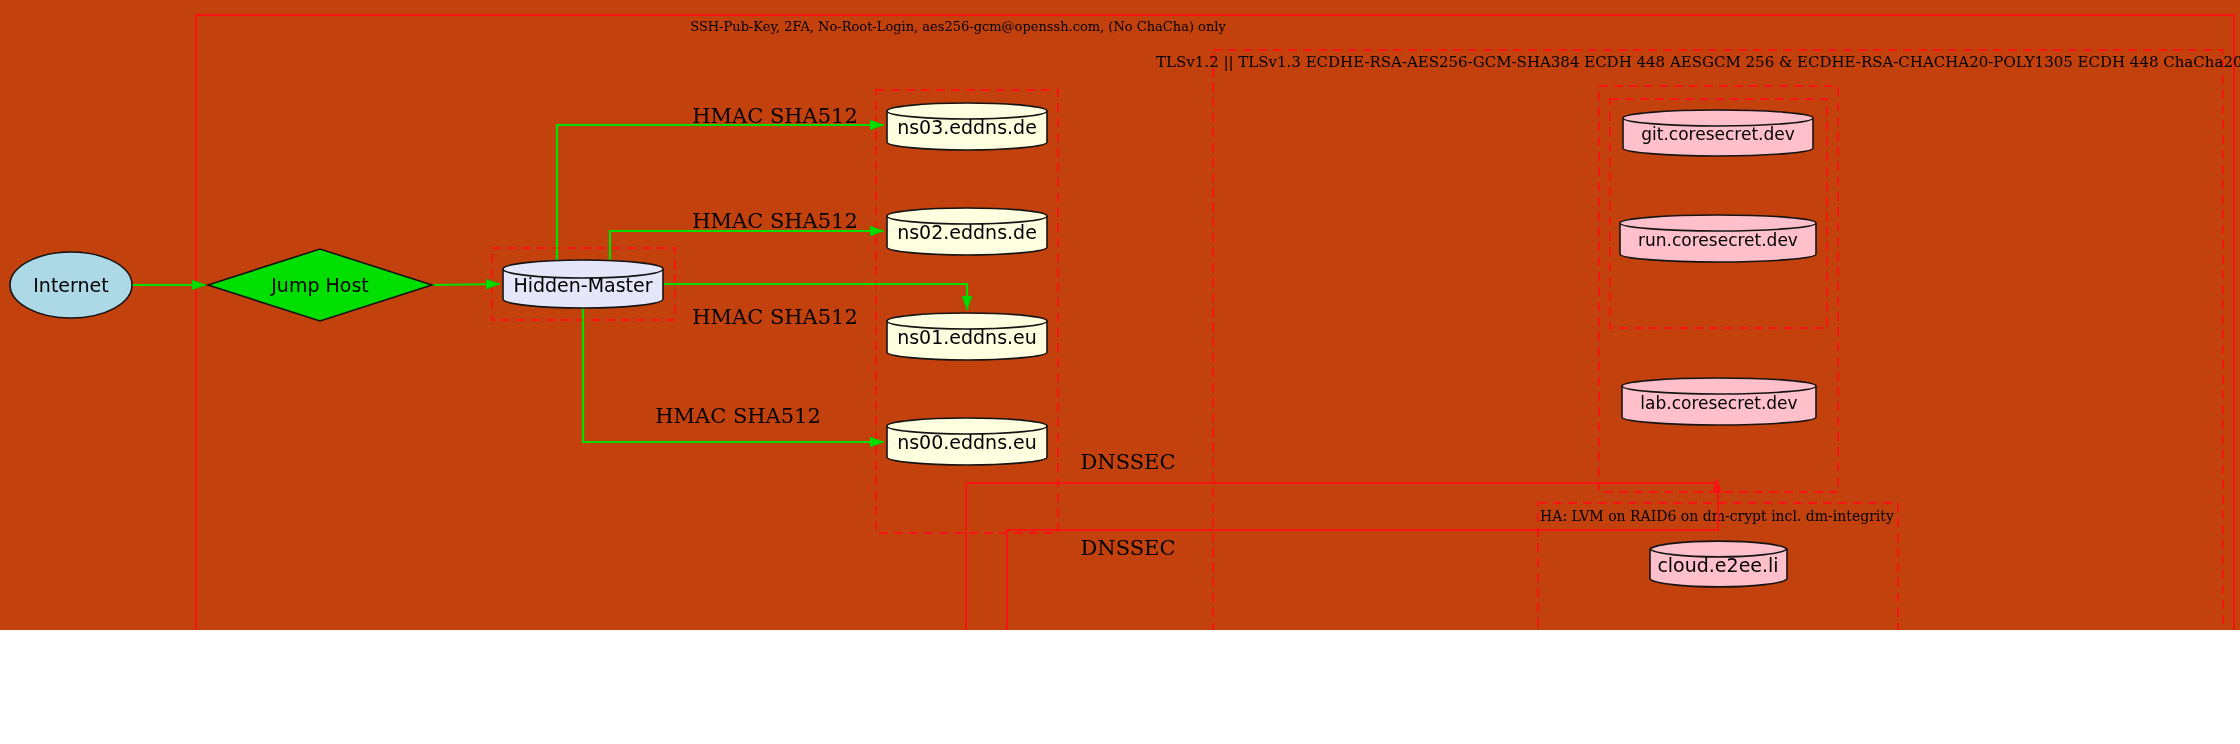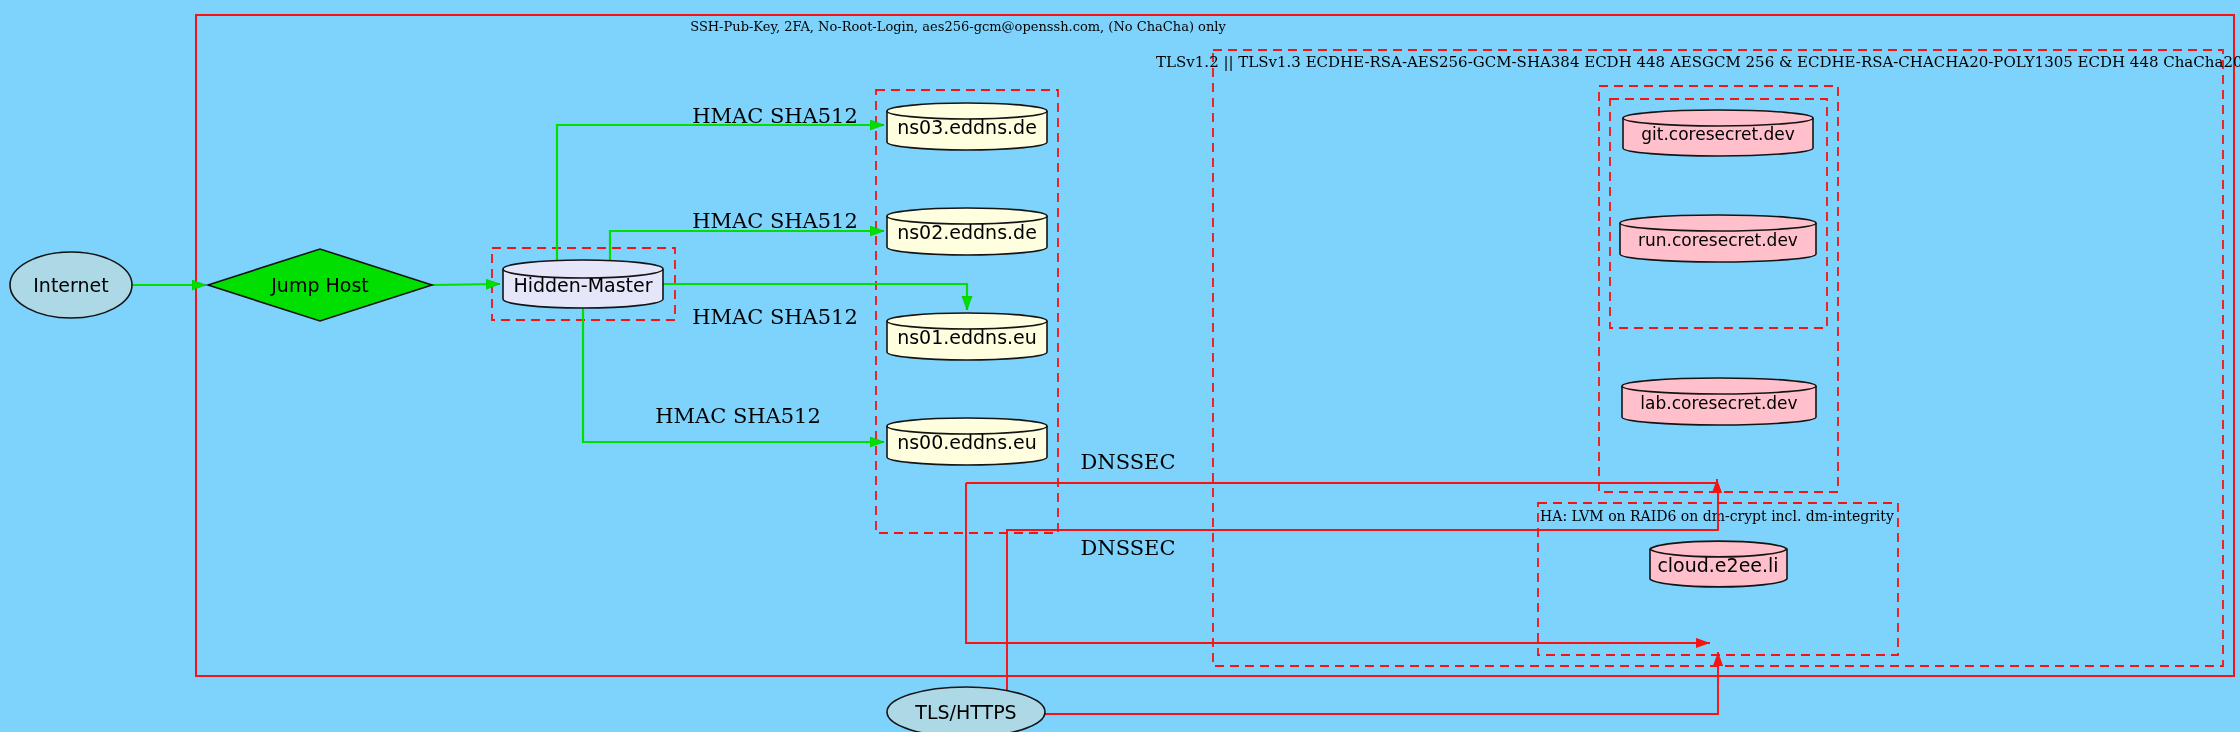--- a/index.html
+++ b/index.html
@@ -1,16 +1,16 @@
 <!DOCTYPE html>
 <html><head>
 <meta charset="utf-8">
 <style>
   html,body { margin:0; padding:0; background:#ffffff; }
-  .stage { position:relative; width:2240px; height:732px; background:#7dd3fc; overflow:hidden; }
+  .stage { position:relative; width:2240px; height:630px; background:#c2410c; overflow:hidden; }
   svg { display:block; }
   text { user-select:none; }
   .nlabel  { font:19px "DejaVu Sans", sans-serif; fill:#000000; }
   .nlabel-sm { font:17px "DejaVu Sans", sans-serif; fill:#000000; }
   .elabel  { font:21px "DejaVu Serif", serif; fill:#000000; }
   .clabel  { font:13px "DejaVu Serif", serif; fill:#000000; }
   .clabel-md { font:15px "DejaVu Serif", serif; fill:#000000; }
   .clabel-ha { font:14px "DejaVu Serif", serif; fill:#000000; }
   .node-shape { stroke:#141414; stroke-width:1.6; }
   .gedge { fill:none; stroke:#00DF00; stroke-width:2.2; }

